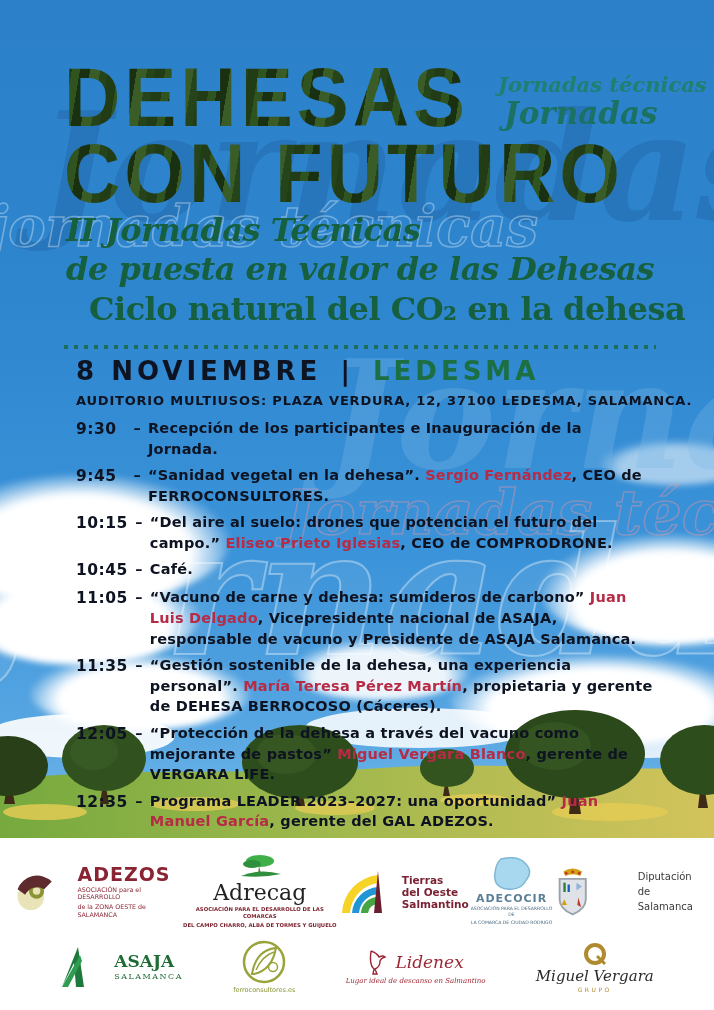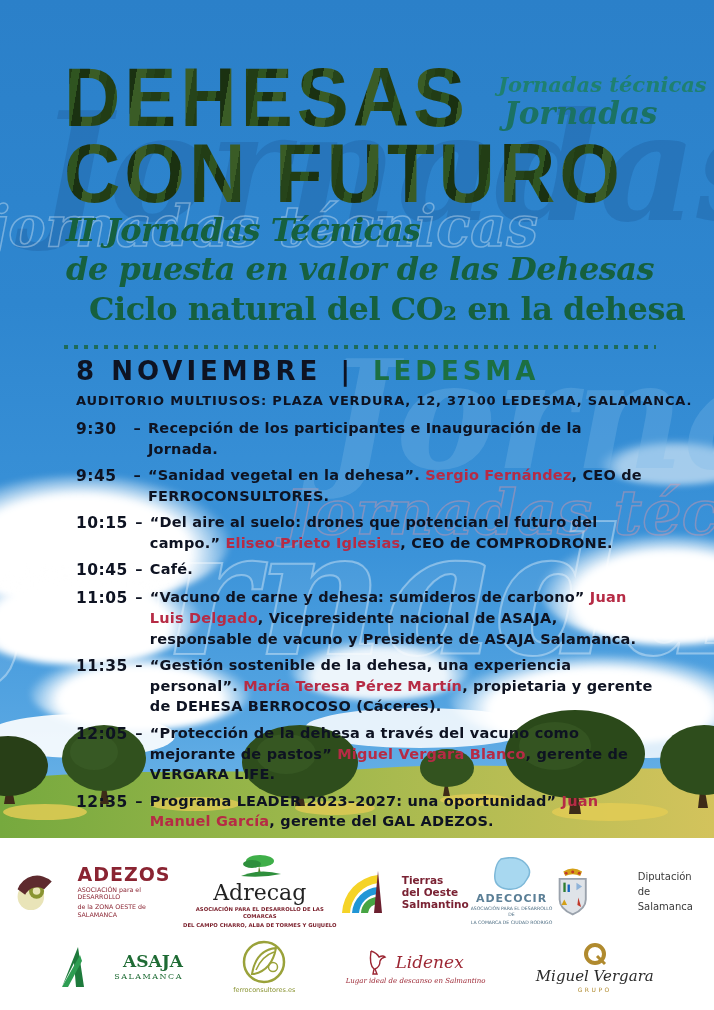--- a/index.html
+++ b/index.html
@@ -292,21 +292,21 @@
       </div>
 
     </div>
     <div class="logo-row">
 
       <div class="logo-cell">
         <svg width="34" height="44" viewBox="0 0 34 44">
           <path d="M2,42 L18,2 L24,42 L16,42 L14,18 Z" fill="#1e7a3c"></path>
           <path d="M2,42 L20,10 L22,16 L8,42 Z" fill="#2e9d52"></path>
         </svg>
-        <div class="logo-col" style="align-items:flex-end;">
+        <div class="logo-col" style="align-items:flex-start;">
           <span class="asaja-name">ASAJA</span>
           <span class="asaja-sub">SALAMANCA</span>
         </div>
       </div>
 
       <div class="logo-cell logo-col">
         <svg width="44" height="44" viewBox="0 0 44 44">
           <circle cx="22" cy="22" r="20" fill="none" stroke="#9aa23a" stroke-width="2.5"></circle>
           <path d="M10,34 Q14,10 34,8 Q30,30 12,34 Z" fill="none" stroke="#9aa23a" stroke-width="2"></path>
           <path d="M14,30 Q20,16 32,12" fill="none" stroke="#9aa23a" stroke-width="1.5"></path>

